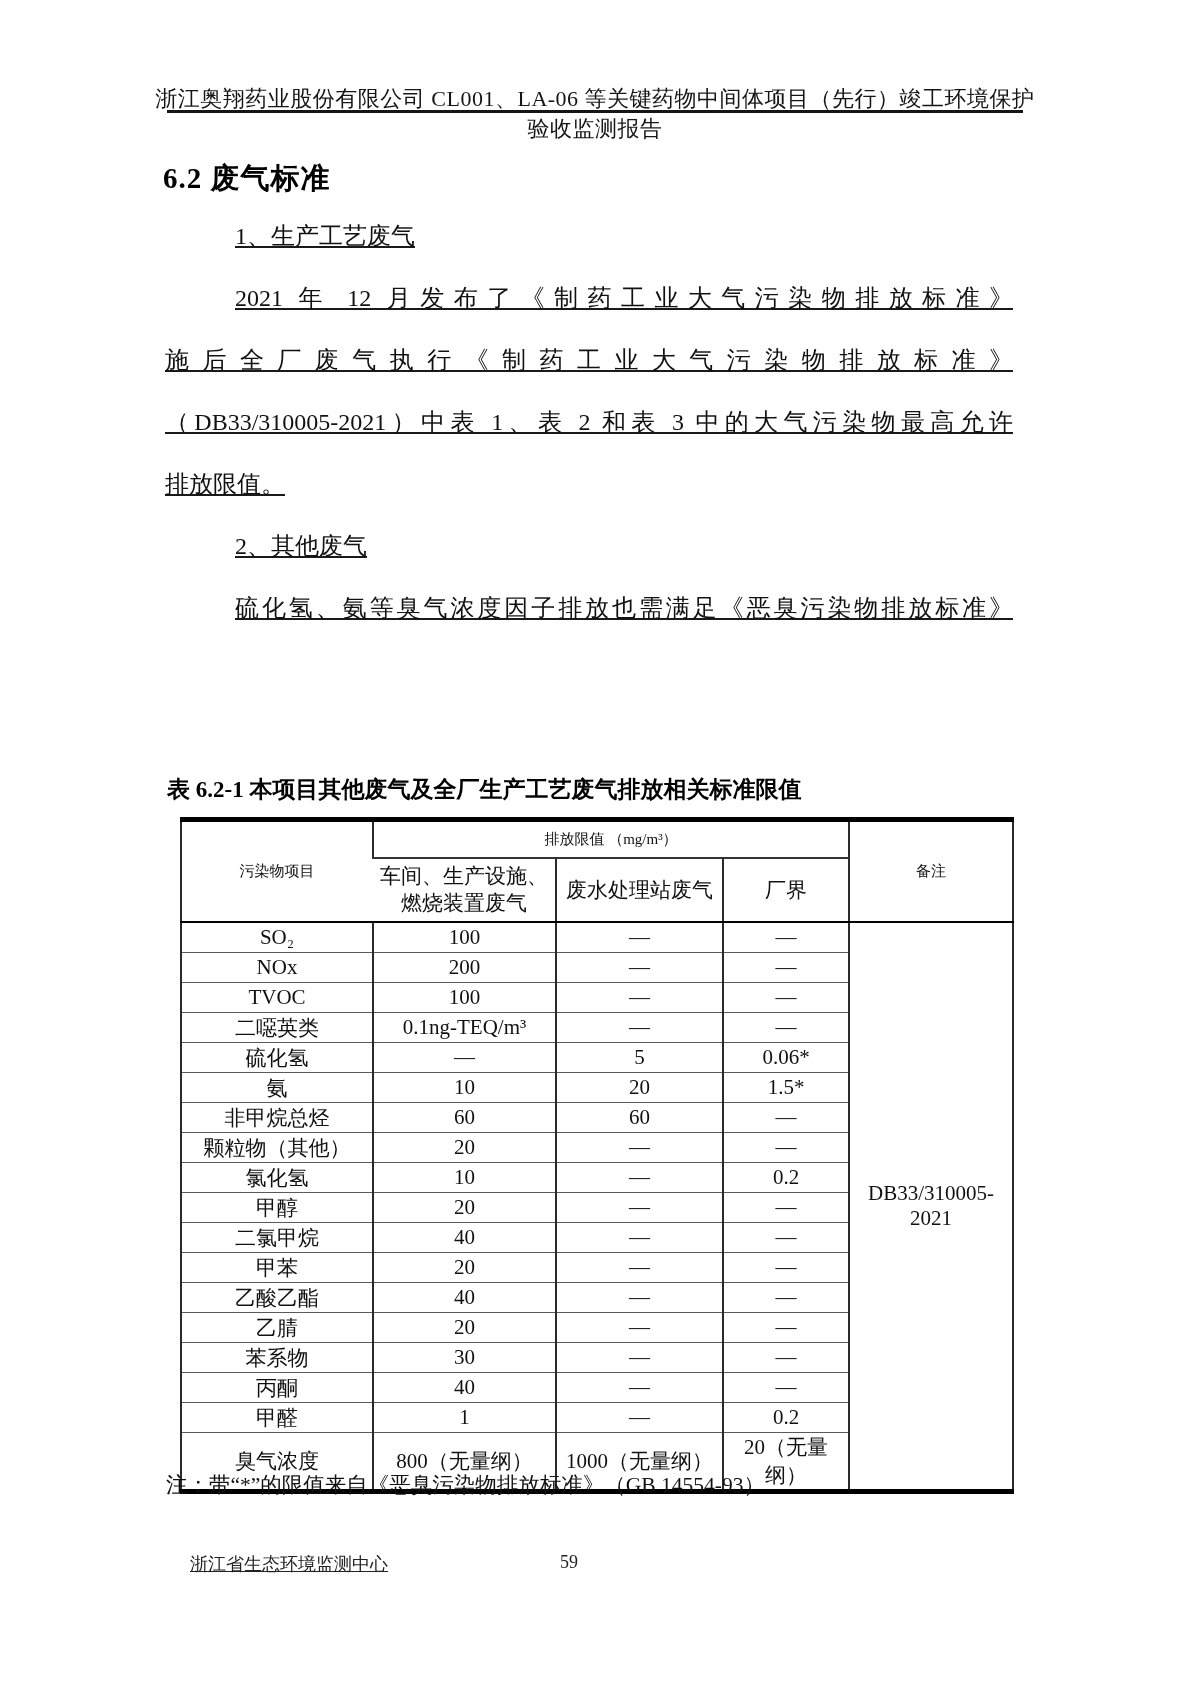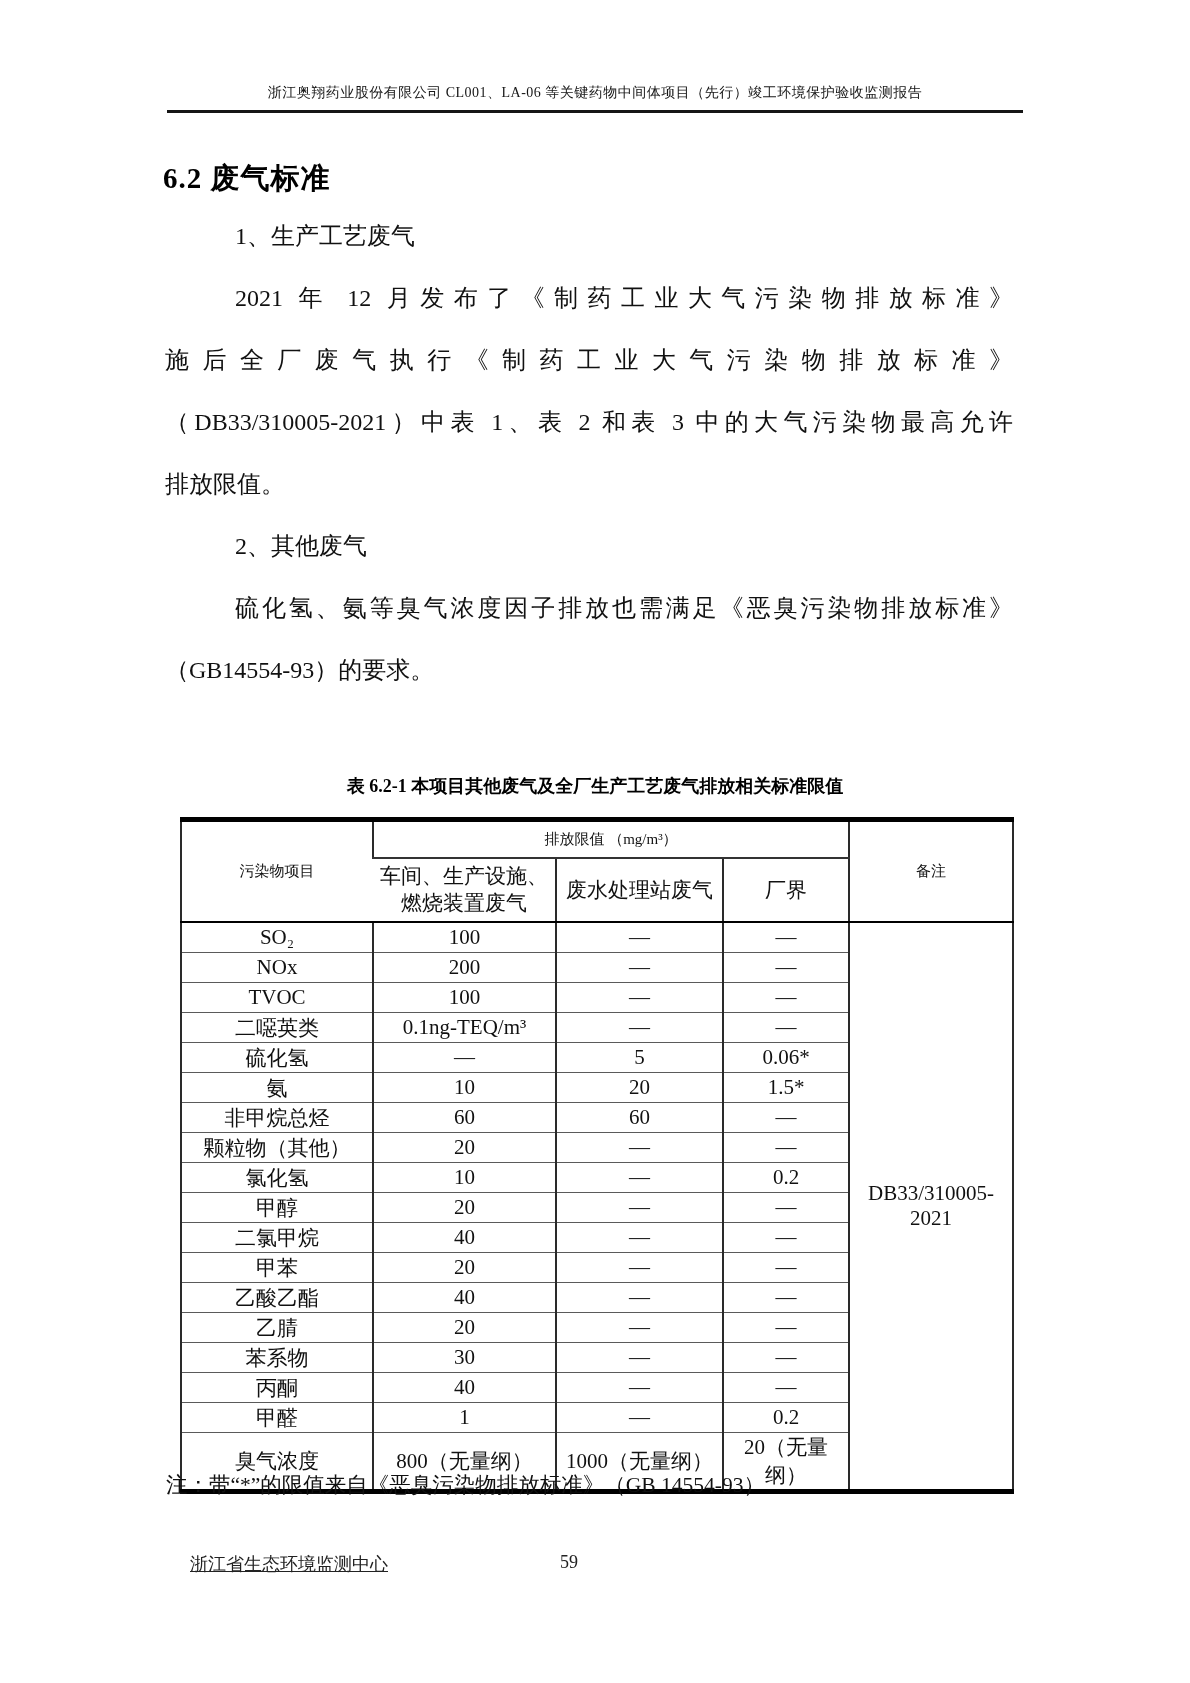--- a/index.html
+++ b/index.html
@@ -10,58 +10,58 @@
     font-family:"Liberation Serif","DejaVu Serif",serif;
     color:#1a1a1a;
     overflow:hidden;
   }
   .abs{position:absolute;}
 
   
   .page-header{
     left:150px;top:84px;width:890px;
     text-align:center;
-    font-size:14px;letter-spacing:0.5px;
+    font-size:22px;letter-spacing:0.5px;
     color:#151515;
   }
   .header-rule{
     left:167px;top:110px;width:856px;height:3px;
     background:#151515;
   }
 
   
   .section-title{
     left:163px;top:159px;
     font-size:29px;font-weight:bold;color:#000;
     letter-spacing:1px;
   }
 
   
   #body-lines{
-    left:165px;top:205px;width:848px;
+    left:165px;top:205px;width:848px;text-decoration:underline;
   }
   .bline{
     height:62px;line-height:62px;
     font-size:24px;color:#111;
     white-space:nowrap;
   }
   .bline.stretch{
     white-space:normal;
     text-align:justify;
     text-align-last:justify;
     -moz-text-align-last:justify;
   }
   .bline.indent{padding-left:70px;}
   .bline.stretch.indent{padding-left:70px;}
 
   
   .table-caption{
     left:167px;top:774px;width:856px;
-    text-align:center;
-    font-size:18px;font-weight:bold;color:#000;
+    text-align:left;
+    font-size:23px;font-weight:bold;color:#000;
   }
 
   
   table.std{
     left:180px;top:817px;width:832px;
     border-collapse:collapse;
     table-layout:fixed;
     border-top:5px solid #000;
     border-bottom:5px solid #000;
     border-left:2px solid #2a2a2a;
@@ -111,21 +111,20 @@
 <div class="abs section-title">6.2 废气标准</div>
 
 <div class="abs" id="body-lines">
     <div class="bline indent">1、生产工艺废气</div>
     <div class="bline stretch indent">2021 年 12 月发布了《制药工业大气污染物排放标准》</div>
     <div class="bline stretch">施后全厂废气执行《制药工业大气污染物排放标准》</div>
     <div class="bline stretch">（DB33/310005-2021）中表 1、表 2 和表 3 中的大气污染物最高允许</div>
     <div class="bline">排放限值。</div>
     <div class="bline indent">2、其他废气</div>
     <div class="bline stretch indent">硫化氢、氨等臭气浓度因子排放也需满足《恶臭污染物排放标准》</div>
-    <div class="bline">（GB14554-93）的要求。</div>
   </div>
 
 <div class="abs table-caption">表 6.2-1  本项目其他废气及全厂生产工艺废气排放相关标准限值</div>
 
 <table class="abs std">
   <colgroup>
     <col style="width:192px">
       <col style="width:183px">
       <col style="width:167px">
       <col style="width:126px">

